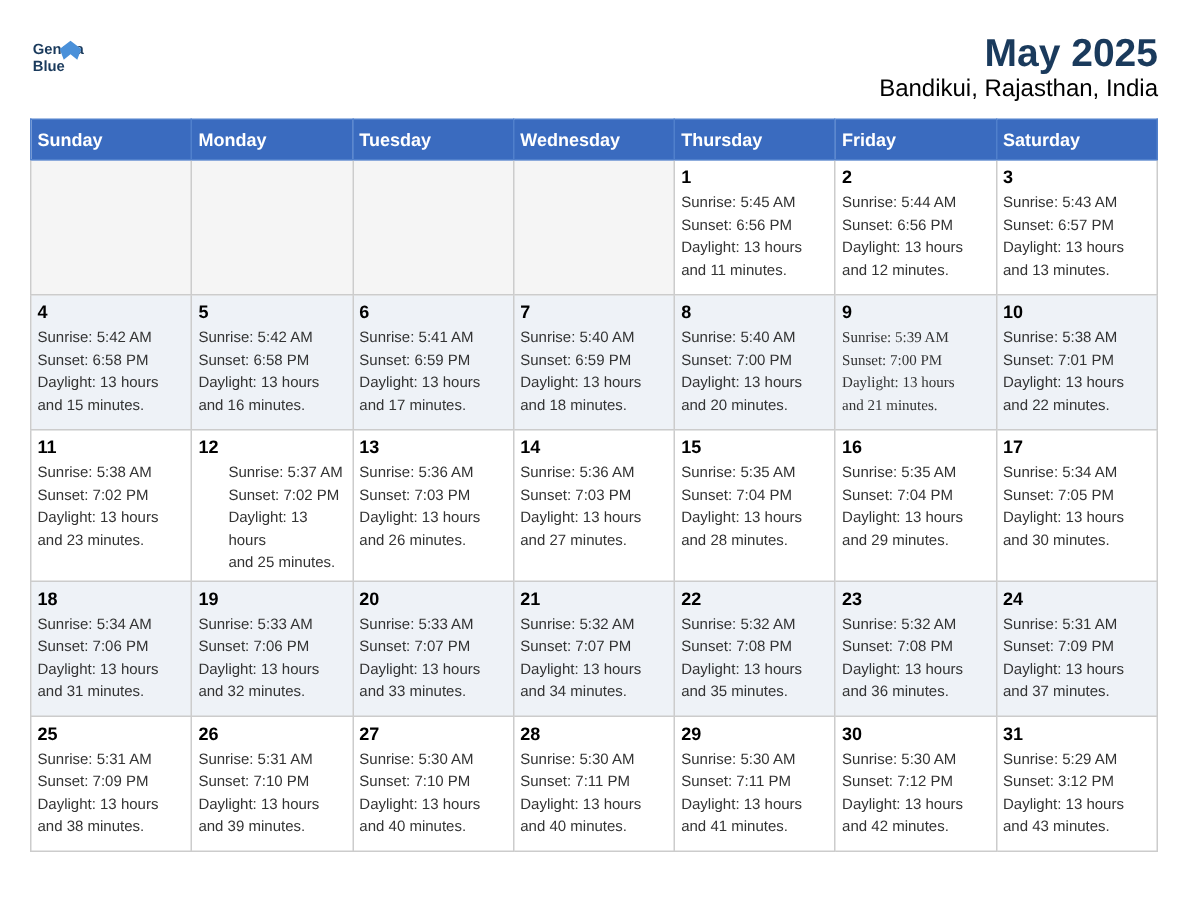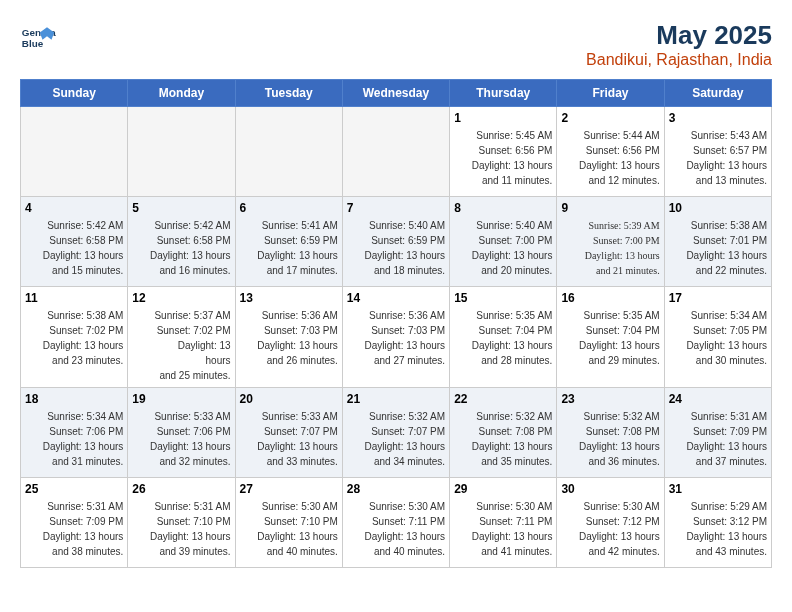--- a/index.html
+++ b/index.html
@@ -28,34 +28,34 @@
     .title-block {
       text-align: right;
     }
     .month-title {
       font-size: 26px;
       font-weight: bold;
       color: #1a3a5c;
     }
     .location {
       font-size: 16px;
-      color: #c2410c;
+      color: #000000;
     }
     table {
       width: 100%;
       border-collapse: collapse;
       table-layout: fixed;
     }
     th {
       background: #3a6bbf;
       color: #fff;
       font-size: 12px;
       font-weight: bold;
       padding: 6px 4px;
-      text-align: center;
+      text-align: left;
       border: 1px solid #5080cc;
     }
     td {
       border: 1px solid #ccc;
       vertical-align: top;
       padding: 4px 4px;
       font-size: 10px;
       color: #333;
       height: 90px;
       background: #fff;
@@ -67,21 +67,20 @@
       background: #eef2f7;
     }
     .day-num {
       font-weight: bold;
       font-size: 12px;
       margin-bottom: 3px;
       color: #000;
     }
     .day-info {
       line-height: 1.5;
-      text-align: right;
     }
   </style>
 </head>
 <body>
 
 <div class="header">
   <div class="logo">
     <svg class="logo-icon" viewBox="0 0 40 40">
       <rect x="0" y="0" width="40" height="40" fill="none"></rect>
       <text x="2" y="18" font-size="11" font-weight="bold" fill="#1a3a5c">General</text>

